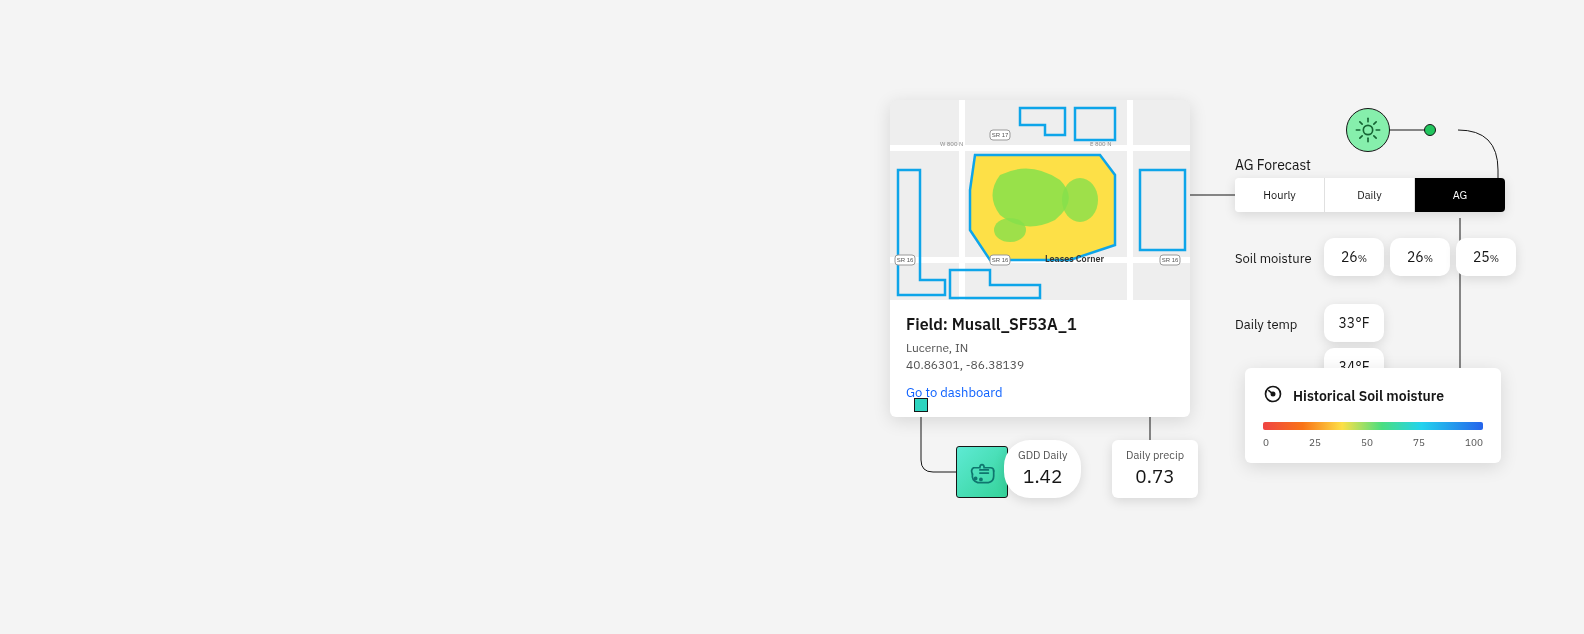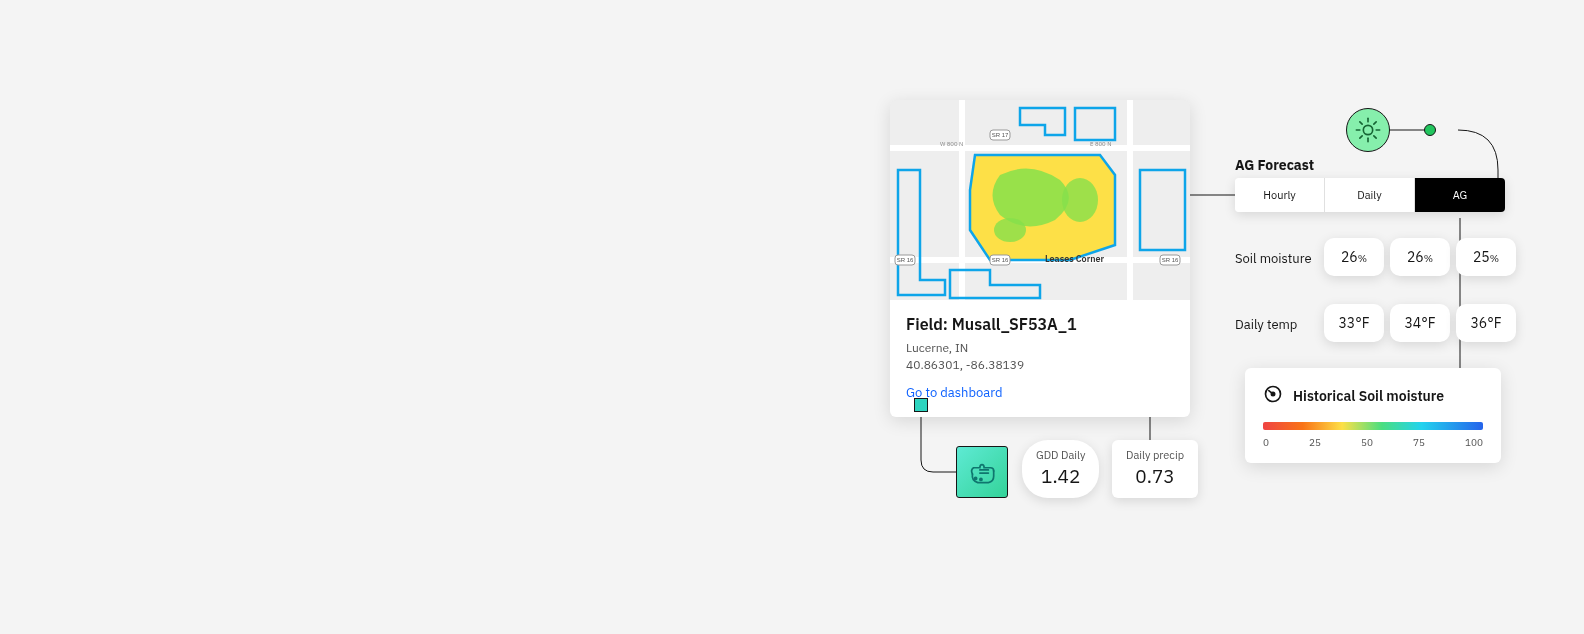--- a/index.html
+++ b/index.html
@@ -59,21 +59,21 @@
     position: absolute; width: 44px; height: 44px; border-radius: 50%;
     background: #86efac; border: 1px solid #161616;
     display: flex; align-items: center; justify-content: center;
   }
   .dot-node {
     position: absolute; width: 12px; height: 12px; border-radius: 50%;
     background: #22c55e; border: 1px solid #161616;
   }
 
   
-  .forecast-title { position: absolute; font-size: 14px; font-weight: 700; }
+  .forecast-title { position: absolute; font-size: 14px; font-weight: 400; }
   .tab-row {
     position: absolute; display: flex; border-radius: 4px; overflow: hidden;
     box-shadow: 0 3px 12px rgba(0,0,0,0.12);
   }
   .tab {
     background: #fff; padding: 10px 0; width: 90px; text-align: center;
     font-size: 11px; cursor: pointer; border-right: 1px solid #e0e0e0;
   }
   .tab:last-child { border-right: none; }
   .tab.active { background: #000; color: #fff; }
@@ -180,21 +180,21 @@
     <svg width="34" height="34" viewBox="0 0 32 32" stroke="#0f766e" stroke-width="1.6" fill="none" stroke-linecap="round">
       <path d="M 7 18 Q 5 14 8 12 L 14 12 Q 14 9 16 9 Q 18 9 18 12 L 24 12 Q 27 12 27 15"></path>
       <path d="M 14 14 L 22 14"></path>
       <path d="M 14 17 L 22 17"></path>
       <path d="M 7 18 Q 6 24 12 26 L 22 26 Q 27 25 27 20 L 27 15"></path>
       <circle cx="10" cy="22" r="1" fill="#0f766e"></circle>
       <circle cx="15" cy="23" r="1" fill="#0f766e"></circle>
     </svg>
   </div>
 
-  <div class="metric" style="left:132px; top:340px;border-radius:26px;">
+  <div class="metric" style="left:114px; top:340px;border-radius:26px;">
     <div class="lbl">GDD Daily</div>
     <div class="val">1.42</div>
   </div>
 
   <div class="metric" style="left:222px; top:340px;">
     <div class="lbl">Daily precip</div>
     <div class="val">0.73</div>
   </div>
 
   <div class="sun-node" style="left:456px; top:8px;">
@@ -221,21 +221,21 @@
   </div>
 
   <div class="row-label" style="left:345px; top:150px;">Soil moisture</div>
   <div class="val-row" style="left:434px; top:138px;">
     <div class="val-cell"><span>26</span><span class="pct">%</span></div>
     <div class="val-cell"><span>26</span><span class="pct">%</span></div>
     <div class="val-cell"><span>25</span><span class="pct">%</span></div>
   </div>
 
   <div class="row-label" style="left:345px; top:216px;">Daily temp</div>
-  <div class="val-row" style="left:434px; top:204px;">
+  <div class="val-row" style="left:434px; top:204px;flex-direction:column;">
     <div class="val-cell">33°F</div>
     <div class="val-cell">34°F</div>
     <div class="val-cell">36°F</div>
   </div>
 
   <div class="hist-panel" style="left:355px; top:268px;">
     <div class="hist-head">
       <span>
         <svg width="20" height="20" viewBox="0 0 24 24" stroke="#161616" stroke-width="2" fill="none">
           <circle cx="12" cy="12" r="9"></circle>

